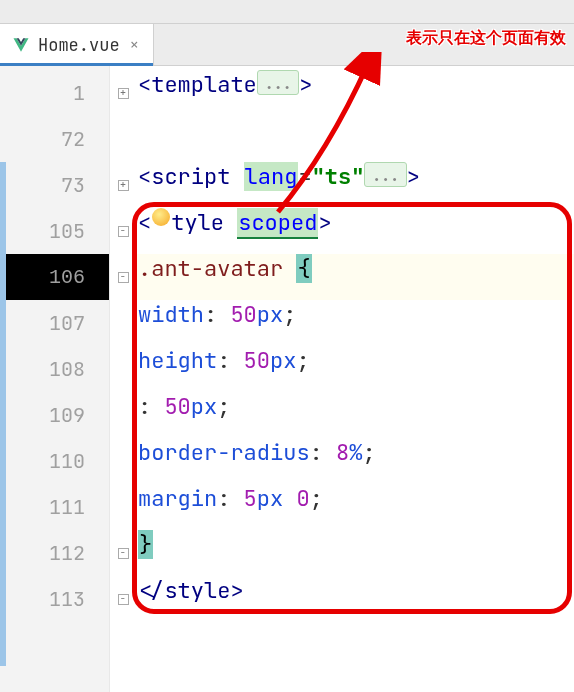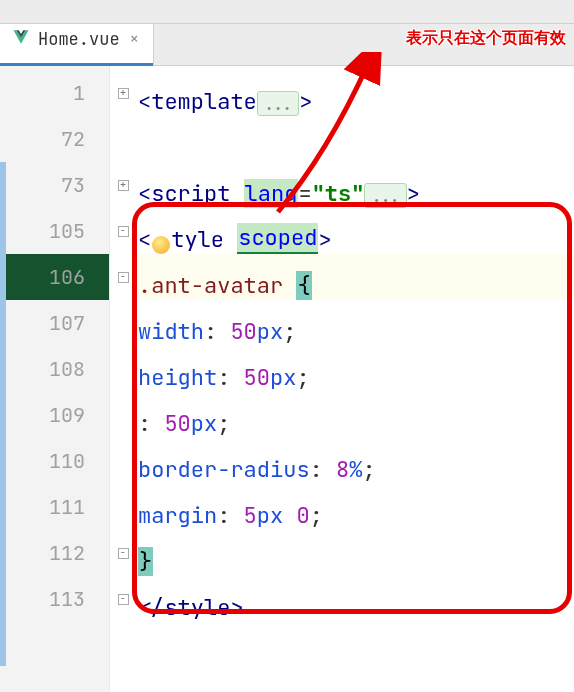--- a/index.html
+++ b/index.html
@@ -19,20 +19,21 @@
     .tab-bar {
       height: 42px;
       background: #ececec;
       display: flex;
       align-items: stretch;
       border-bottom: 1px solid #d0d0d0;
       position: relative;
     }
     .tab {
       display: flex;
+      align-items: center;
       padding: 4px 12px;
       background: #fff;
       border-right: 1px solid #d0d0d0;
       gap: 8px;
       position: relative;
     }
     .tab.active::after {
       content: "";
       position: absolute;
       bottom: -1px;
@@ -123,25 +124,25 @@
     }
     .code-area {
       flex: 1;
       padding-top: 4px;
       font-size: 22px;
       position: relative;
     }
     .code-line {
       height: 46px;
       display: flex;
-      align-items: flex-end;
+      align-items: flex-start;
       white-space: pre;
       padding-left: 2px;
     }
-    .current-line-gutter { background: #14532d; }
+    .current-line-gutter { background: #000000; font-family: Liberation Mono, monospace; }
     .current-line-code { background: #fffdf0; }
     .tag { color: #000080; }
     .attr { color: #0000ff; }
     .str { color: #008000; font-weight: bold; }
     .sel { color: #7f1d1d; }
     .prop { color: #1d4ed8; }
     .val { color: #a21caf; }
     .unit { color: #1d4ed8; }
     .brace { color: #000; }
     .punct { color: #333; }

